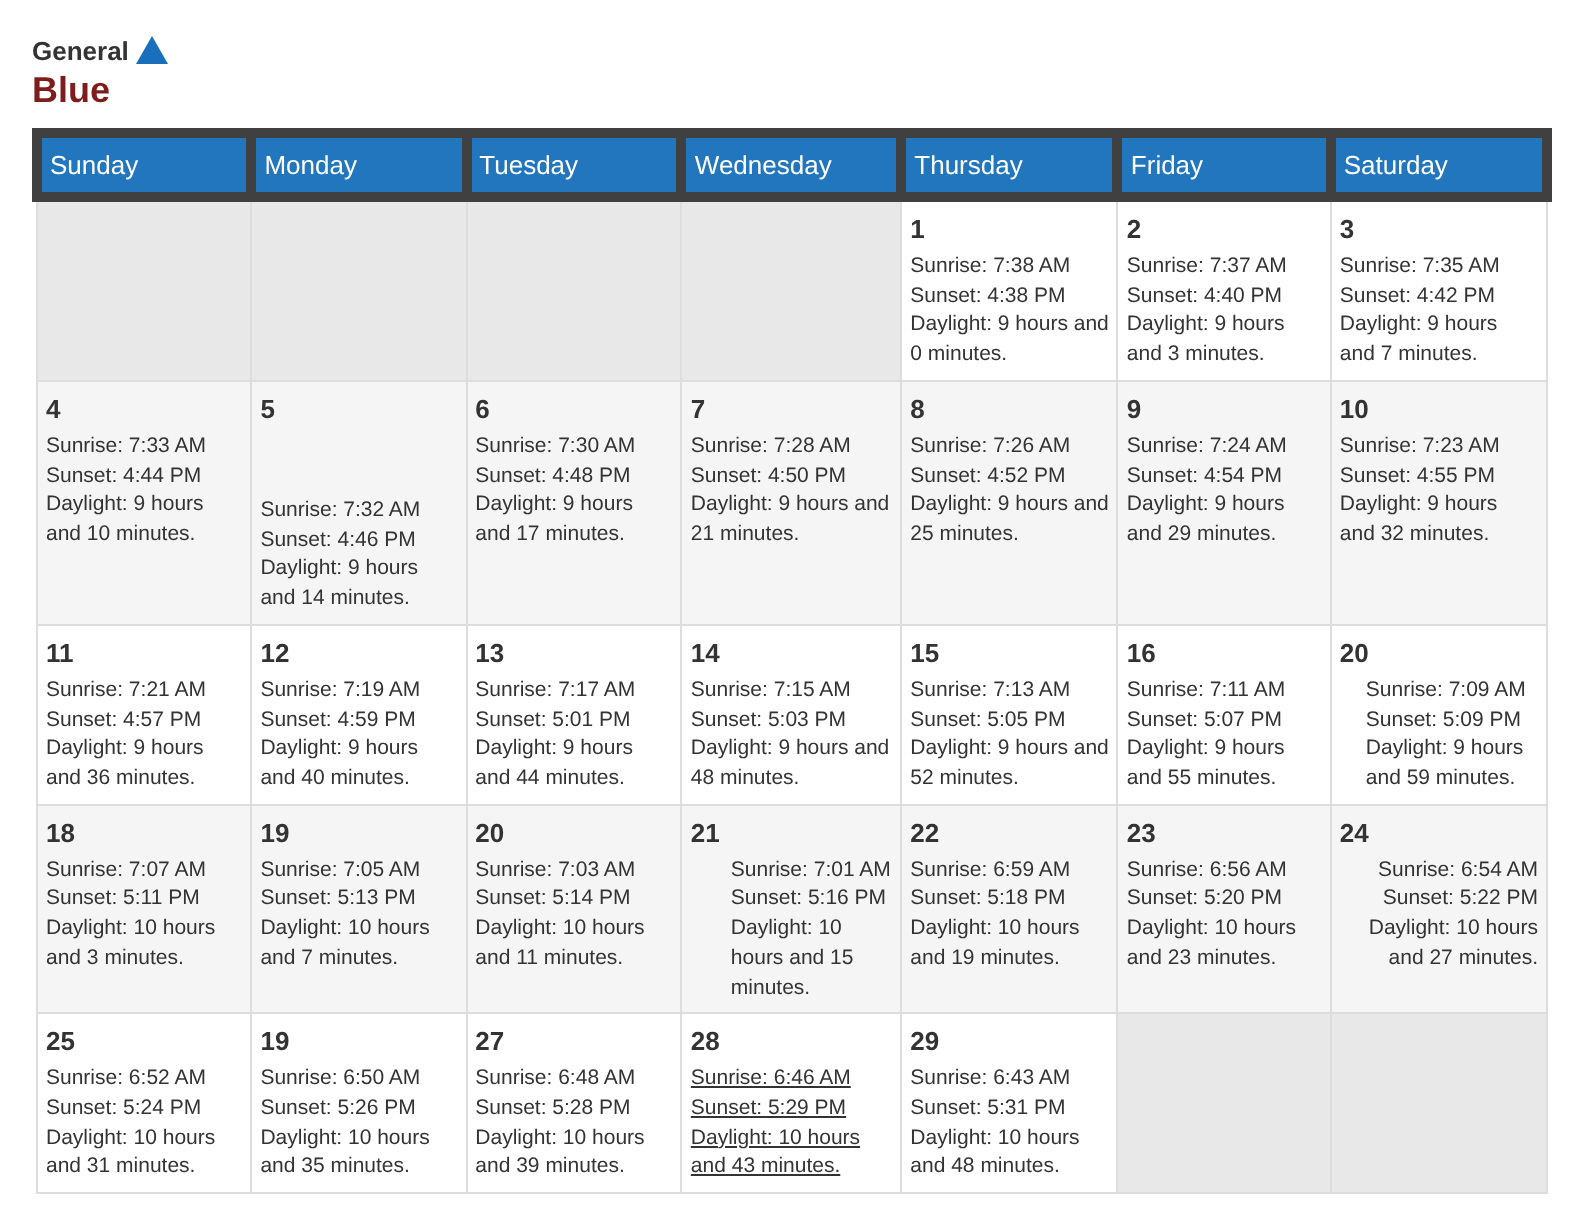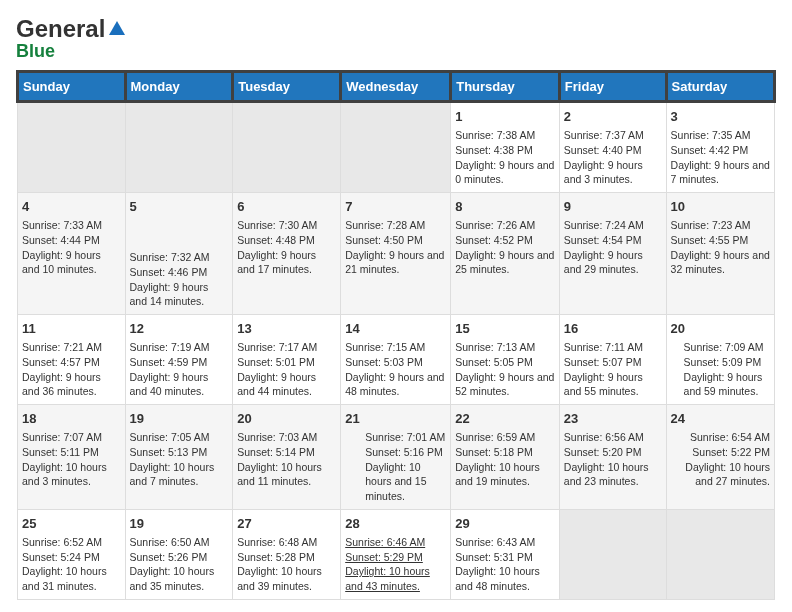--- a/index.html
+++ b/index.html
@@ -16,28 +16,28 @@
       align-items: flex-start;
       margin-bottom: 8px;
     }
     .logo {
       display: flex;
       flex-direction: column;
       align-items: flex-start;
       line-height: 1.1;
     }
     .logo-general {
-      font-size: 24px;
+      font-size: 13px;
       font-weight: bold;
       color: #333;
     }
     .logo-blue {
       font-size: 18px;
       font-weight: bold;
-      color: #15803d;
+      color: #7f1d1d;
     }
     .logo-row {
       display: flex;
       align-items: center;
     }
     .title-area {
       text-align: right;
     }
     .calendar-title {
       font-size: 32px;
@@ -54,22 +54,22 @@
       font-size: 11px;
     }
     thead tr {
       background-color: #2176bd;
     }
     thead th {
       color: #fff;
       padding: 6px 4px;
       text-align: left;
       font-size: 13px;
-      font-weight: bold;
-      border: 3px solid #404040;
+      font-weight: normal;
+      border: 5px solid #404040;
     }
     tbody tr {
       border-bottom: 1px solid #ccc;
     }
     tbody tr:nth-child(odd) {
       background-color: #fff;
     }
     tbody tr:nth-child(even) {
       background-color: #f5f5f5;
     }

